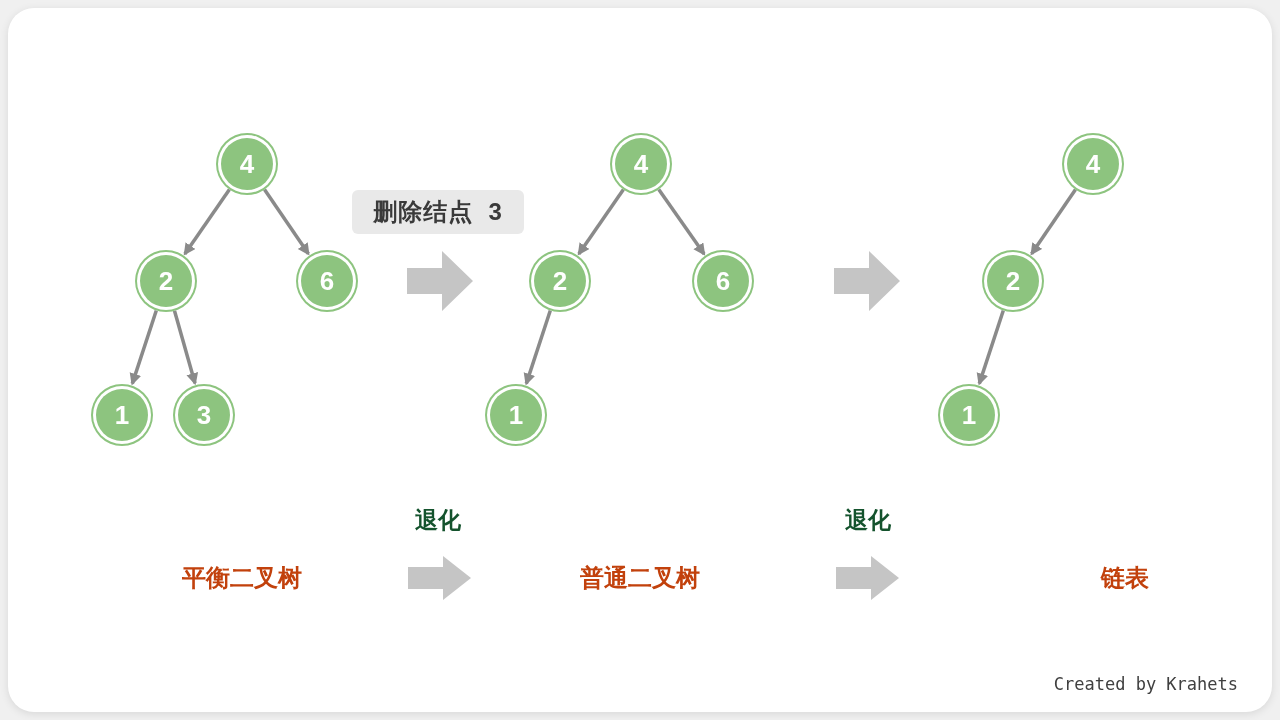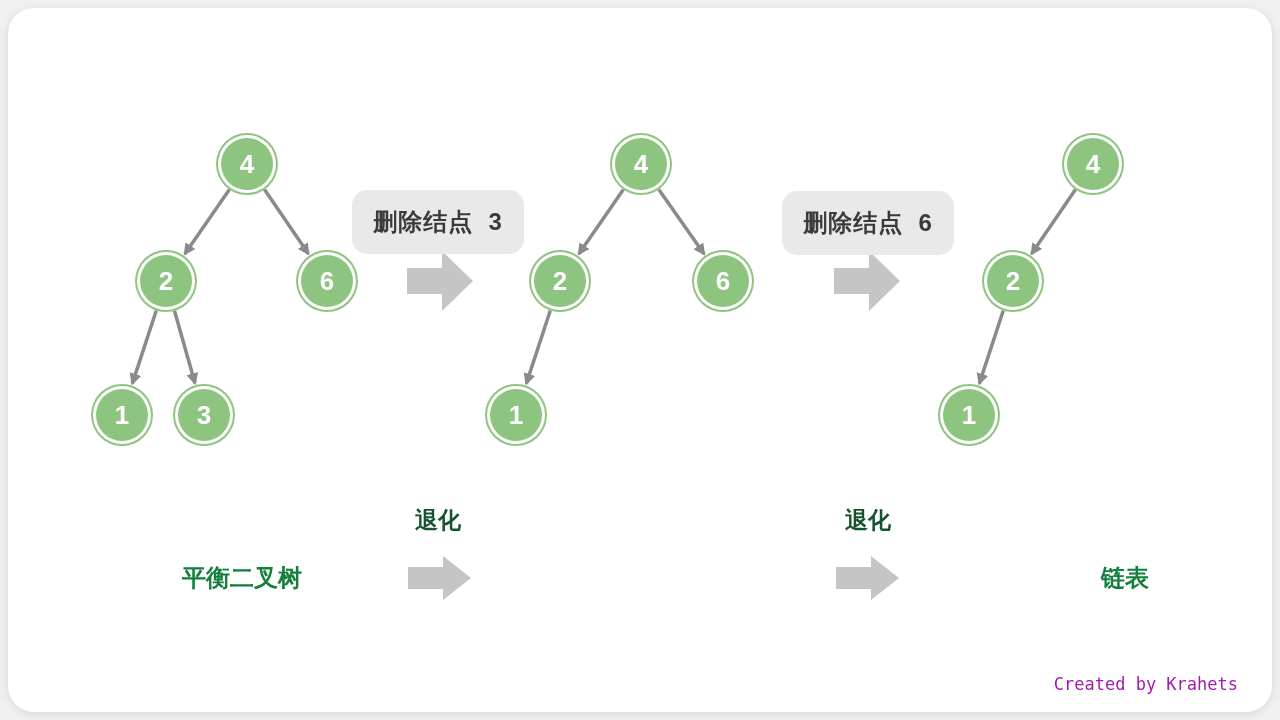--- a/index.html
+++ b/index.html
@@ -19,37 +19,37 @@
   svg.layer{position:absolute;left:0;top:0;width:1280px;height:720px;pointer-events:none;}
   .node{
     position:absolute;width:52px;height:52px;border-radius:50%;
     background:#8dc47f;
     box-shadow:0 0 0 3px #ffffff, 0 0 0 5px #8dc47f;
     color:#ffffff;font-size:26px;font-weight:bold;
     display:flex;align-items:center;justify-content:center;
     line-height:1;
   }
   .op-label{
-    position:absolute;width:172px;height:64px;
-    background:#e9e9e9;border-radius:15px;
+    position:absolute;width:172px;height:44px;
+    background:#e9e9e9;border-radius:6px;
     color:#3a3a3a;font-size:24px;font-weight:bold;
     display:flex;align-items:center;justify-content:center;
     white-space:pre;letter-spacing:1px;
   }
   .degrade-label{
     position:absolute;transform:translateX(-50%);
     color:#14532d;font-size:23px;font-weight:bold;white-space:nowrap;
   }
   .stage-label{
     position:absolute;transform:translateX(-50%);
-    color:#15803d;font-size:24px;font-weight:bold;white-space:nowrap;
+    color:#c2410c;font-size:24px;font-weight:bold;white-space:nowrap;
   }
   .watermark{
     position:absolute;right:42px;top:674px;
-    color:#a21caf;font-size:17px;
+    color:#404040;font-size:17px;
     font-family:"DejaVu Sans Mono","Liberation Mono",monospace;
     white-space:nowrap;
   }
 </style>
 </head>
 <body>
 
 <div class="canvas">
   <div class="card"></div>
 
@@ -88,22 +88,22 @@
   <div class="node" style="left:615px;top:138px;">4</div>
   <div class="node" style="left:534px;top:255px;">2</div>
   <div class="node" style="left:697px;top:255px;">6</div>
   <div class="node" style="left:490px;top:389px;">1</div>
 
   <div class="node" style="left:1067px;top:138px;">4</div>
   <div class="node" style="left:987px;top:255px;">2</div>
   <div class="node" style="left:943px;top:389px;">1</div>
 
   <div class="op-label" style="left:352px;top:190px;">删除结点  3</div>
-  <div class="op-label" style="left:782px;top:191px;">删除结点  6</div>
 
   <div class="degrade-label" style="left:438px;top:505px;">退化</div>
   <div class="degrade-label" style="left:868px;top:505px;">退化</div>
 
   <div class="stage-label" style="left:242px;top:562px;">平衡二叉树</div>
+  <div class="stage-label" style="left:640px;top:562px;">普通二叉树</div>
   <div class="stage-label" style="left:1125px;top:562px;">链表</div>
 
   <div class="watermark">Created by Krahets</div>
 </div>
 
 </body></html>

